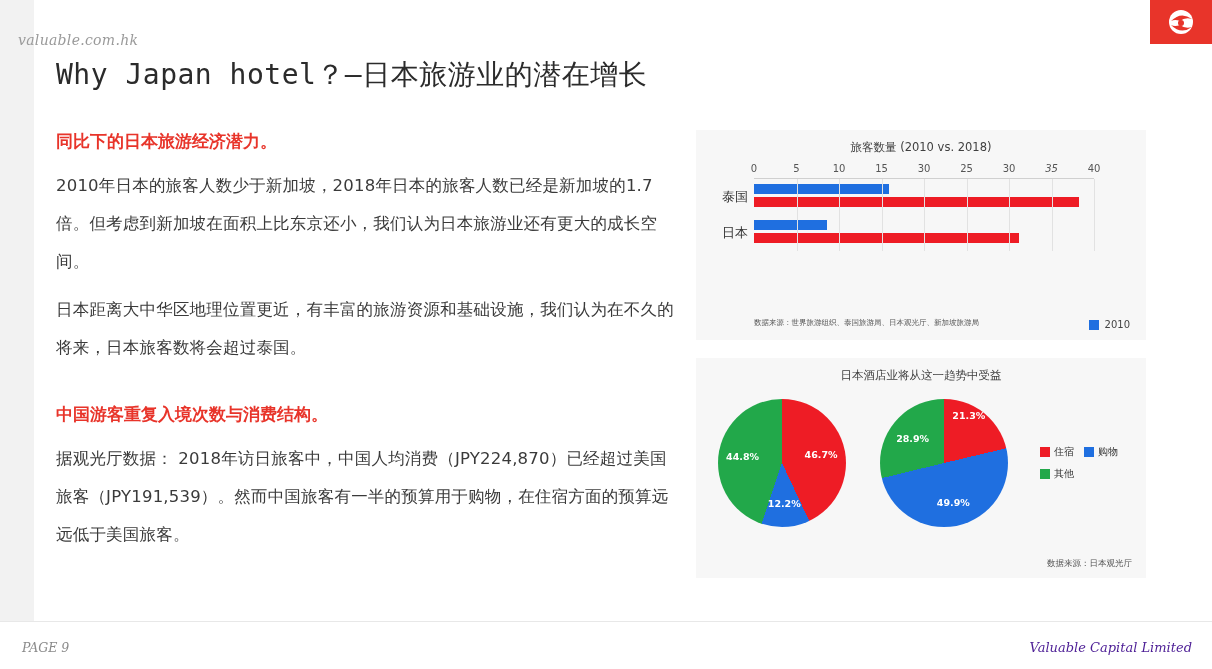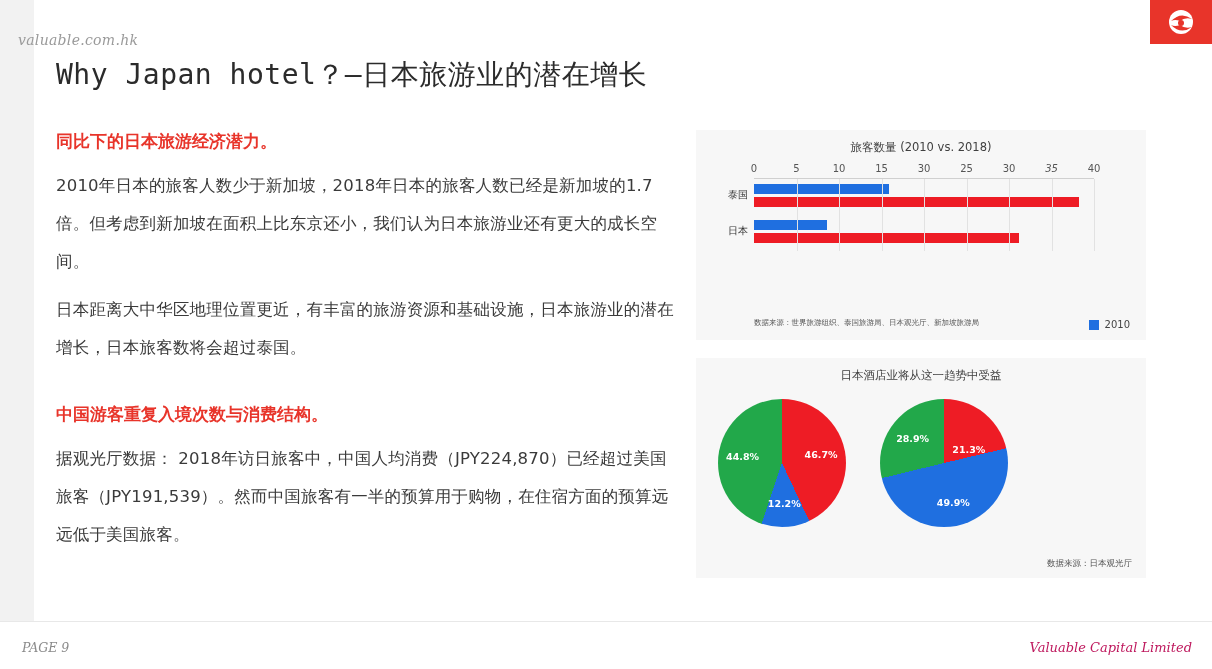--- a/index.html
+++ b/index.html
@@ -97,21 +97,21 @@
   .axis-top span {
     position: absolute; top: 0;
     transform: translateX(-50%);
     font-size: 10px; color: #555;
     font-family: "DejaVu Sans", sans-serif;
   }
   .cat-row { position: relative; height: 36px; }
   .cat-label {
     position: absolute; left: -56px; top: 9px;
     width: 50px; text-align: right;
-    font-size: 10px; color: #333;
+    font-size: 13px; color: #333;
     font-family: "DejaVu Sans", sans-serif;
   }
   .bar {
     position: absolute; left: 0;
     height: 10px; border-radius: 0;
   }
   .bar.b2010 { top: 5px; background: #1f6fe0; }
   .bar.b2018 { top: 18px; background: #ee1c25; }
   .gridline {
     position: absolute; top: 0; bottom: 0;
@@ -162,21 +162,21 @@
   .page-num {
     position: absolute; left: 22px; bottom: 14px;
     font-family: "DejaVu Serif", serif;
     font-style: italic;
     font-size: 12.5px; color: #8a8a8a;
   }
   .footer-right {
     position: absolute; right: 20px; bottom: 14px;
     font-family: "DejaVu Serif", serif;
     font-style: italic;
-    font-size: 13px; color: #be185d;
+    font-size: 13px; color: #4c1d95;
   }
 </style>
 </head>
 <body>
 
 <div class="slide">
 
   <div class="left-bar"></div>
 
   <div class="watermark">valuable.com.hk</div>
@@ -189,21 +189,21 @@
       <circle cx="20" cy="16" r="3" fill="#e8342a"></circle>
     </svg>
   </div>
 
   <div class="title">Why Japan hotel？—日本旅游业的潜在增长</div>
 
   <div class="content">
     <div>
       <div class="sec-head">同比下的日本旅游经济潜力。</div>
       <div class="para">2010年日本的旅客人数少于新加坡，2018年日本的旅客人数已经是新加坡的1.7倍。但考虑到新加坡在面积上比东京还小，我们认为日本旅游业还有更大的成长空间。</div>
-      <div class="para">日本距离大中华区地理位置更近，有丰富的旅游资源和基础设施，日本旅游业的潜在增长，日本旅客数将会超过泰国。</div>
+      <div class="para">日本距离大中华区地理位置更近，有丰富的旅游资源和基础设施，我们认为在不久的将来，日本旅客数将会超过泰国。</div>
     </div>
     <div class="block2">
       <div class="sec-head">中国游客重复入境次数与消费结构。</div>
       <div class="para">据观光厅数据： 2018年访日旅客中，中国人均消费（JPY224,870）已经超过美国旅客（JPY191,539）。然而中国旅客有一半的预算用于购物，在住宿方面的预算远远低于美国旅客。</div>
     </div>
   </div>
 
   <div class="chart-card" id="bar-card">
     <div class="chart-title">旅客数量 (2010 vs. 2018)</div>
     <div class="bar-plot">
@@ -248,24 +248,42 @@
 
   <div class="chart-card" id="pie-card">
     <div class="chart-title">日本酒店业将从这一趋势中受益</div>
     <div class="pies">
       <div class="pie" id="pie-us" style="background: conic-gradient(rgb(238, 28, 37) 0%, rgb(238, 28, 37) 43%, rgb(31, 111, 224) 43%, rgb(31, 111, 224) 55.2%, rgb(34, 168, 74) 55.2%, rgb(34, 168, 74) 100%); position: absolute;">
           <div class="pie-label" style="left: 103.037px; top: 55.2743px;">46.7%</div>
           <div class="pie-label" style="left: 66.2607px; top: 103.936px;">12.2%</div>
           <div class="pie-label" style="left: 24.5326px; top: 57.4945px;">44.8%</div>
         </div>
       <div class="pie" id="pie-cn" style="background: conic-gradient(rgb(238, 28, 37) 0%, rgb(238, 28, 37) 21.3%, rgb(31, 111, 224) 21.3%, rgb(31, 111, 224) 71.2%, rgb(34, 168, 74) 71.2%, rgb(34, 168, 74) 100.1%); position: absolute;">
-          <div class="pie-label" style="left: 88.8131px; top: 50px;">21.3%</div>
+          <div class="pie-label" style="left: 88.8131px; top: 16px;">21.3%</div>
           <div class="pie-label" style="left: 73.3378px; top: 102.895px;">49.9%</div>
           <div class="pie-label" style="left: 32.6263px; top: 39.1869px;">28.9%</div>
         </div>
+      <div class="pie-legend">
+        <div class="pl-row">
+          <span class="pl-item">
+            <span class="swatch" style="background:#ee1c25"></span>
+            <span>住宿</span>
+          </span>
+          <span class="pl-item">
+            <span class="swatch" style="background:#1f6fe0"></span>
+            <span>购物</span>
+          </span>
+        </div>
+        <div class="pl-row">
+          <span class="pl-item">
+            <span class="swatch" style="background:#22a84a"></span>
+            <span>其他</span>
+          </span>
+        </div>
+      </div>
     </div>
     <div class="pie-source">数据来源：日本观光厅</div>
   </div>
 
   <div class="bottom-bar"></div>
   <div class="page-num">PAGE 9</div>
   <div class="footer-right">Valuable Capital Limited</div>
 
 </div>
 

